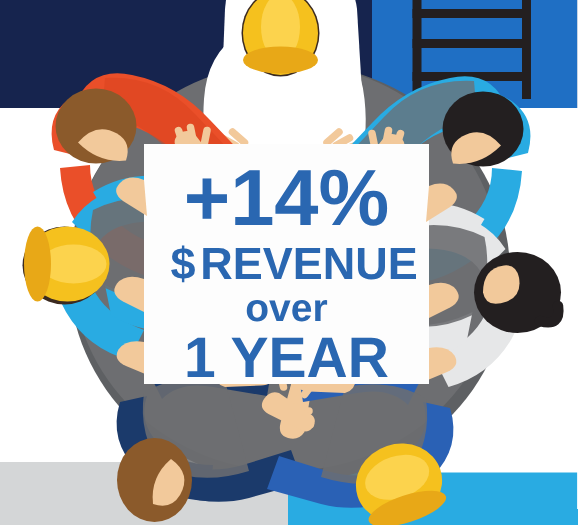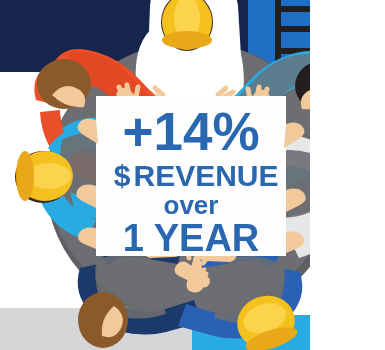--- a/index.html
+++ b/index.html
@@ -1,17 +1,17 @@
 <!DOCTYPE html>
 <html><head>
 <meta charset="utf-8">
 <style>
   html,body{margin:0;padding:0;background:#fff;}
   body{font-family:"Liberation Sans",sans-serif;}
-  #stage{position:relative;width:310px;height:350px;overflow:hidden;background:#ffffff;}
+  #stage{position:relative;width:385px;height:350px;overflow:hidden;background:#ffffff;}
   #stage svg{display:block;}
   .txt{font-family:"Liberation Sans",sans-serif;font-weight:bold;fill:#2a67b1;}
 </style>
 </head>
 <body>
 
 <div id="stage">
 <svg width="385" height="350" viewBox="0 0 385 350" xmlns="http://www.w3.org/2000/svg">
 
   <defs>

